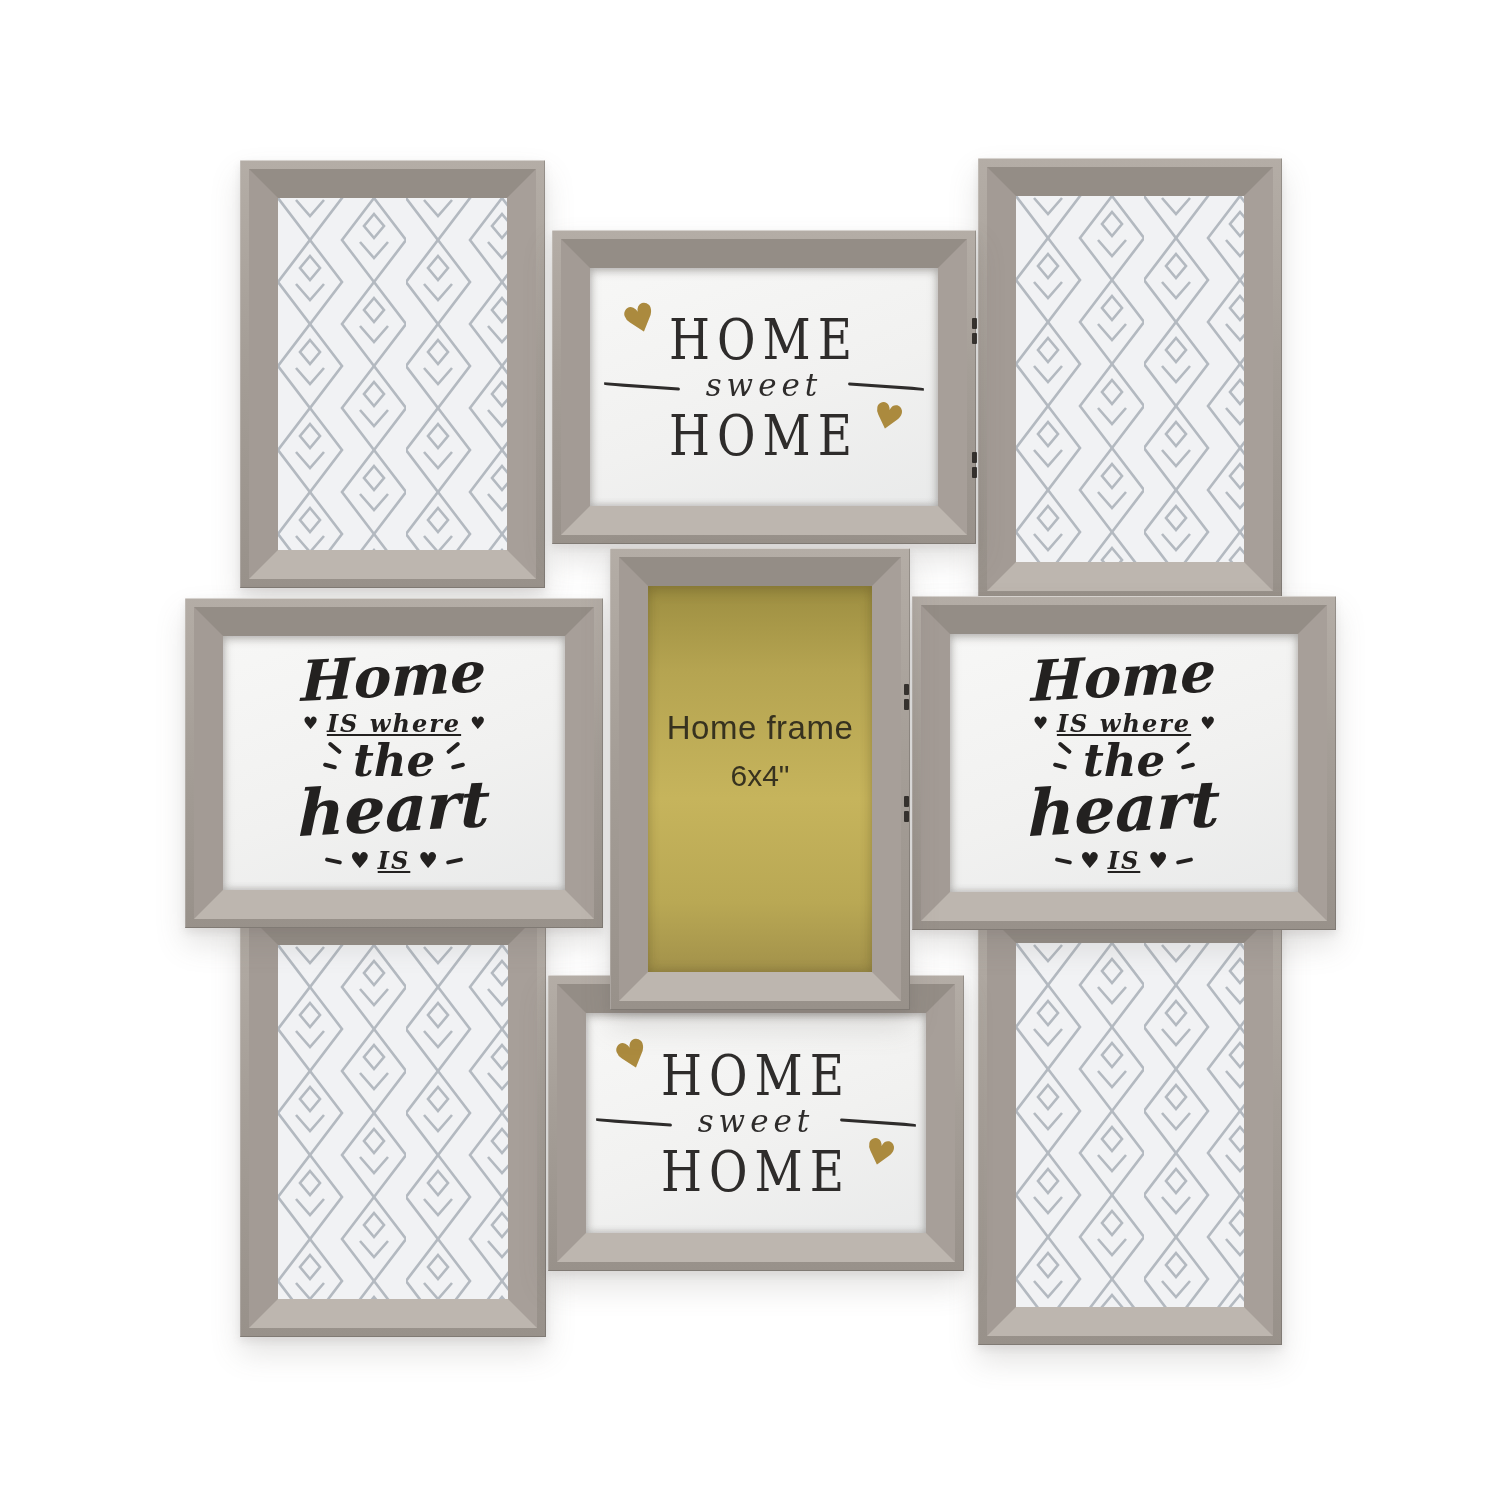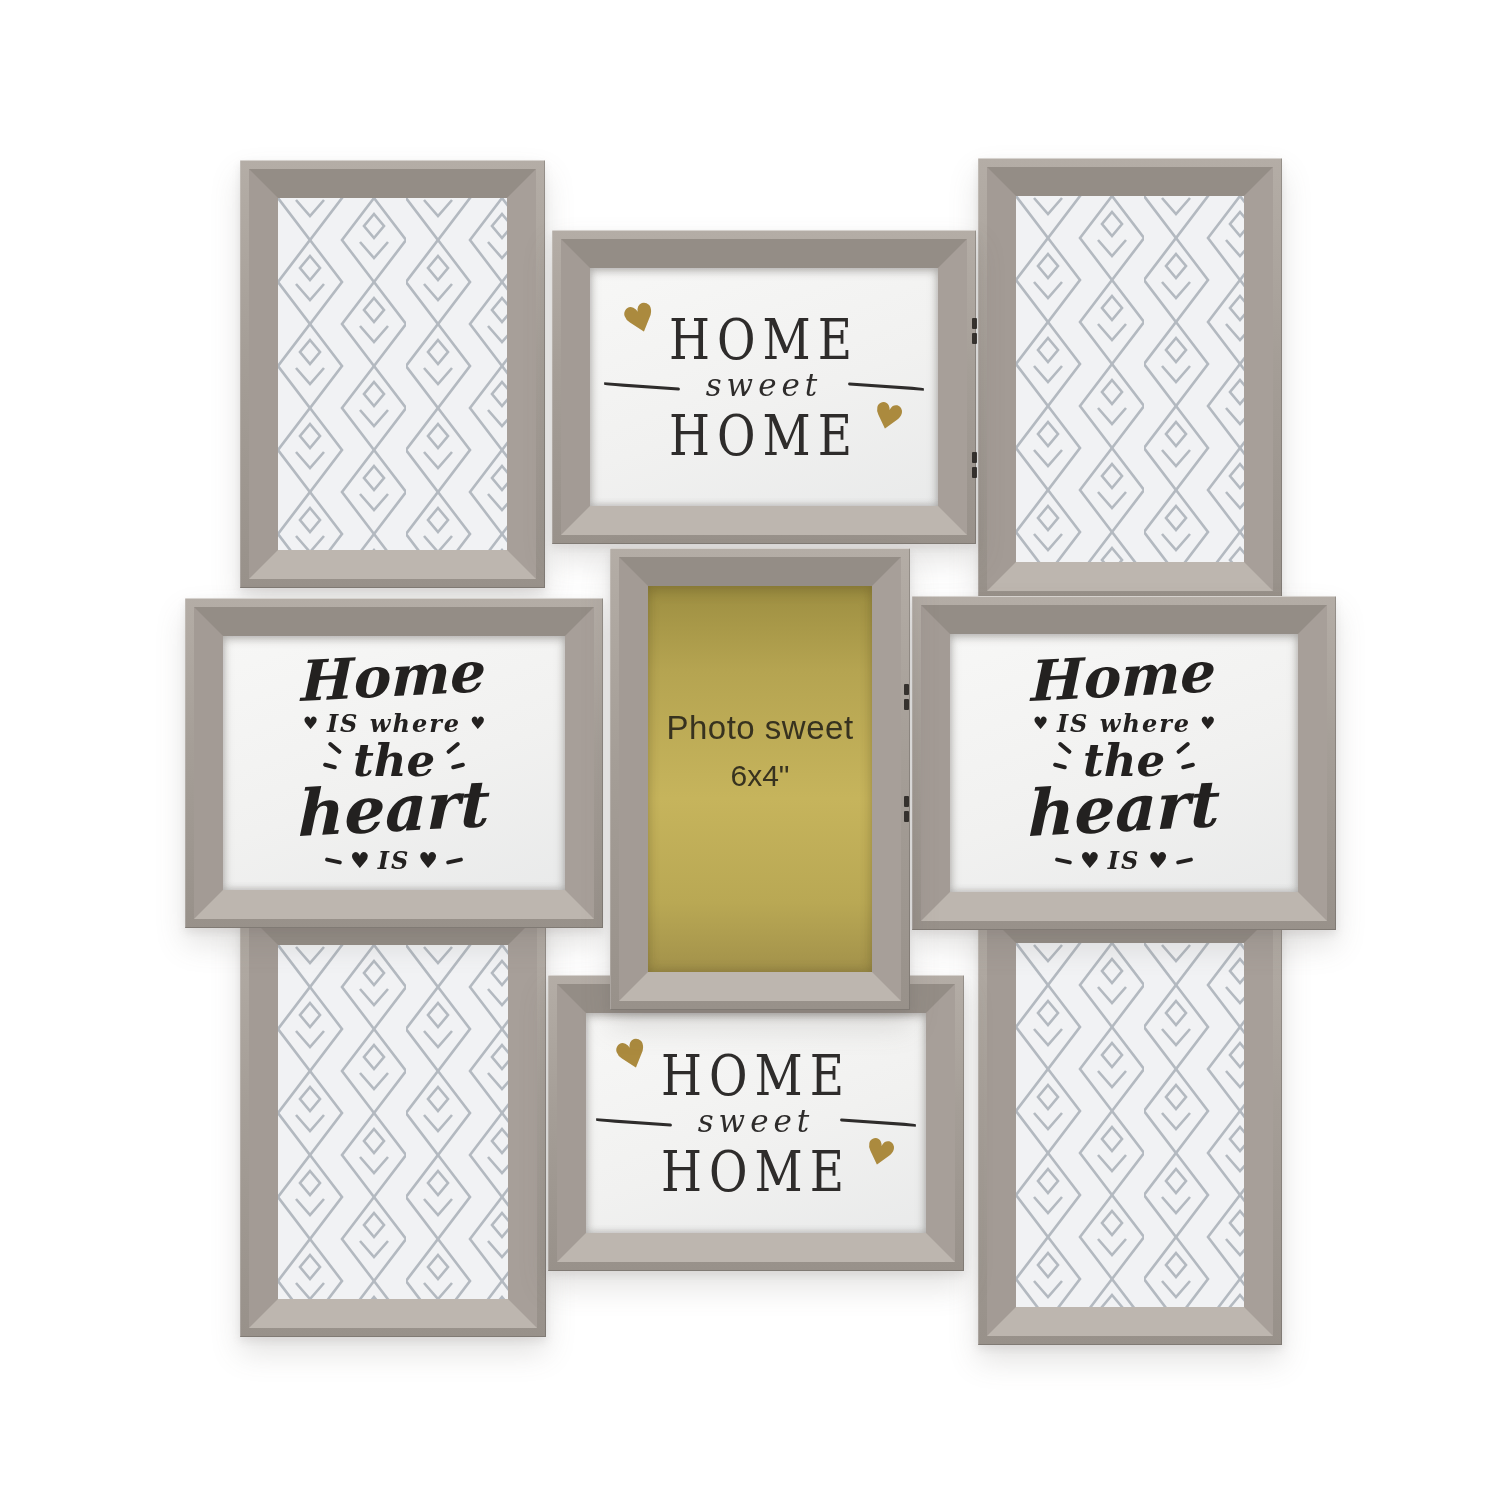--- a/index.html
+++ b/index.html
@@ -40,21 +40,21 @@
   .heart{font-family:"DejaVu Sans", sans-serif;line-height:1;display:inline-block;}
   .heart.gold{color:#ab8a3e;position:absolute;}
   .hsh .h-top{font-size:38px;left:-46px;top:-16px;transform:rotate(-18deg);}
   .hsh .h-bot{font-size:35px;right:-44px;top:-12px;transform:rotate(14deg);}
   
   .hiw{position:absolute;inset:0;display:flex;flex-direction:column;align-items:center;
        justify-content:center;color:#232120;font-family:"DejaVu Serif", serif;}
   .hiw .script{font-style:italic;font-weight:700;line-height:.92;}
   .hiw .w-home{font-size:56px;transform:rotate(-3deg) skewX(-4deg);}
   .hiw .mid{display:flex;align-items:center;gap:9px;margin:7px 0 2px;}
-  .hiw .caps{font-size:24px;font-style:italic;font-weight:700;letter-spacing:2px;}
+  .hiw .caps{font-size:24px;font-style:italic;font-weight:700;letter-spacing:2px;text-decoration:underline;}
   .hiw .heart.sm{font-size:17px;color:#232120;}
   .hiw .therow{position:relative;}
   .hiw .w-the{font-size:45px;transform:rotate(-4deg) skewX(-4deg);}
   .hiw .w-heart{font-size:64px;transform:rotate(-3deg) skewX(-4deg);margin-top:-2px;}
   .hiw .bot{display:flex;align-items:center;gap:8px;margin-top:8px;}
   .hiw .heart.md{font-size:22px;color:#232120;}
   .tick{position:absolute;background:#232120;border-radius:2px;}
   .dash{width:17px;height:3.5px;background:#232120;border-radius:2px;display:inline-block;}
   .dash.l{transform:rotate(12deg);}
   .dash.r{transform:rotate(-12deg);}
@@ -226,21 +226,21 @@
         </div>
       </div>
     </div>
   </div>
 
   <div class="frame" style="left:610px;top:548px;width:300px;height:462px;z-index:4">
     <div class="rim">
       <div class="bevel">
         <div class="photo yellow">
           <div class="clabel">
-            <span class="l1">Photo sweet</span>
+            <span class="l1">Home frame</span>
             <span class="l2">6x4"</span>
           </div>
         </div>
       </div>
     </div>
   </div>
 
   <div class="frame" style="left:548px;top:975px;width:416px;height:296px;z-index:3">
     <div class="rim">
       <div class="bevel">

